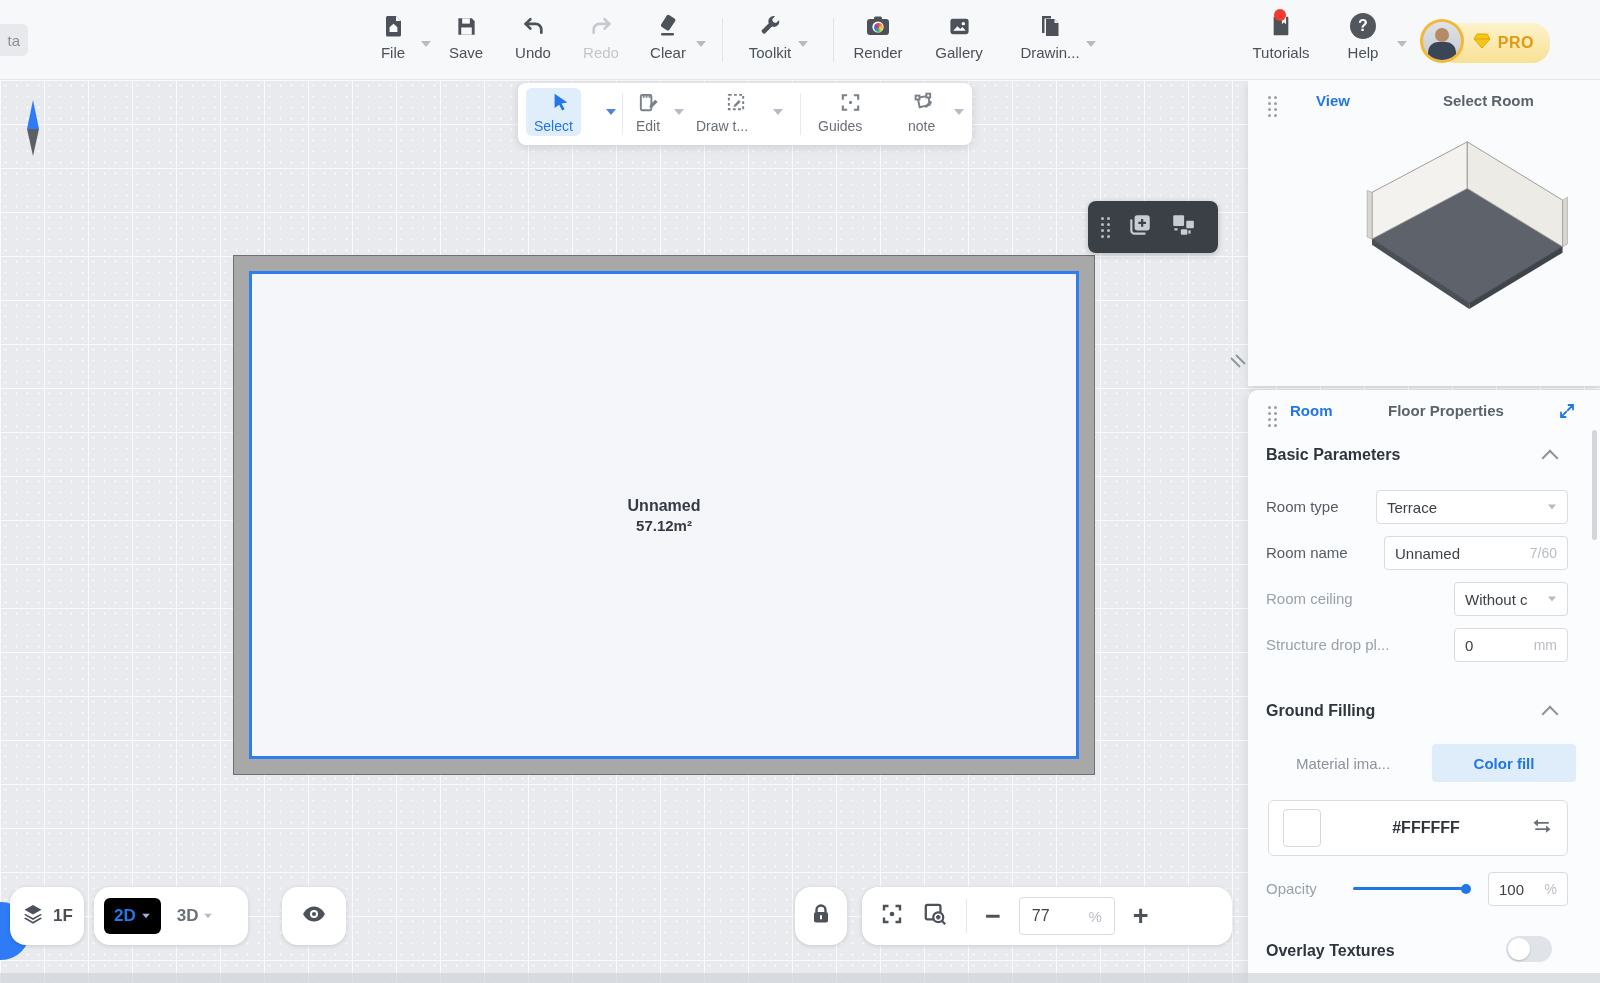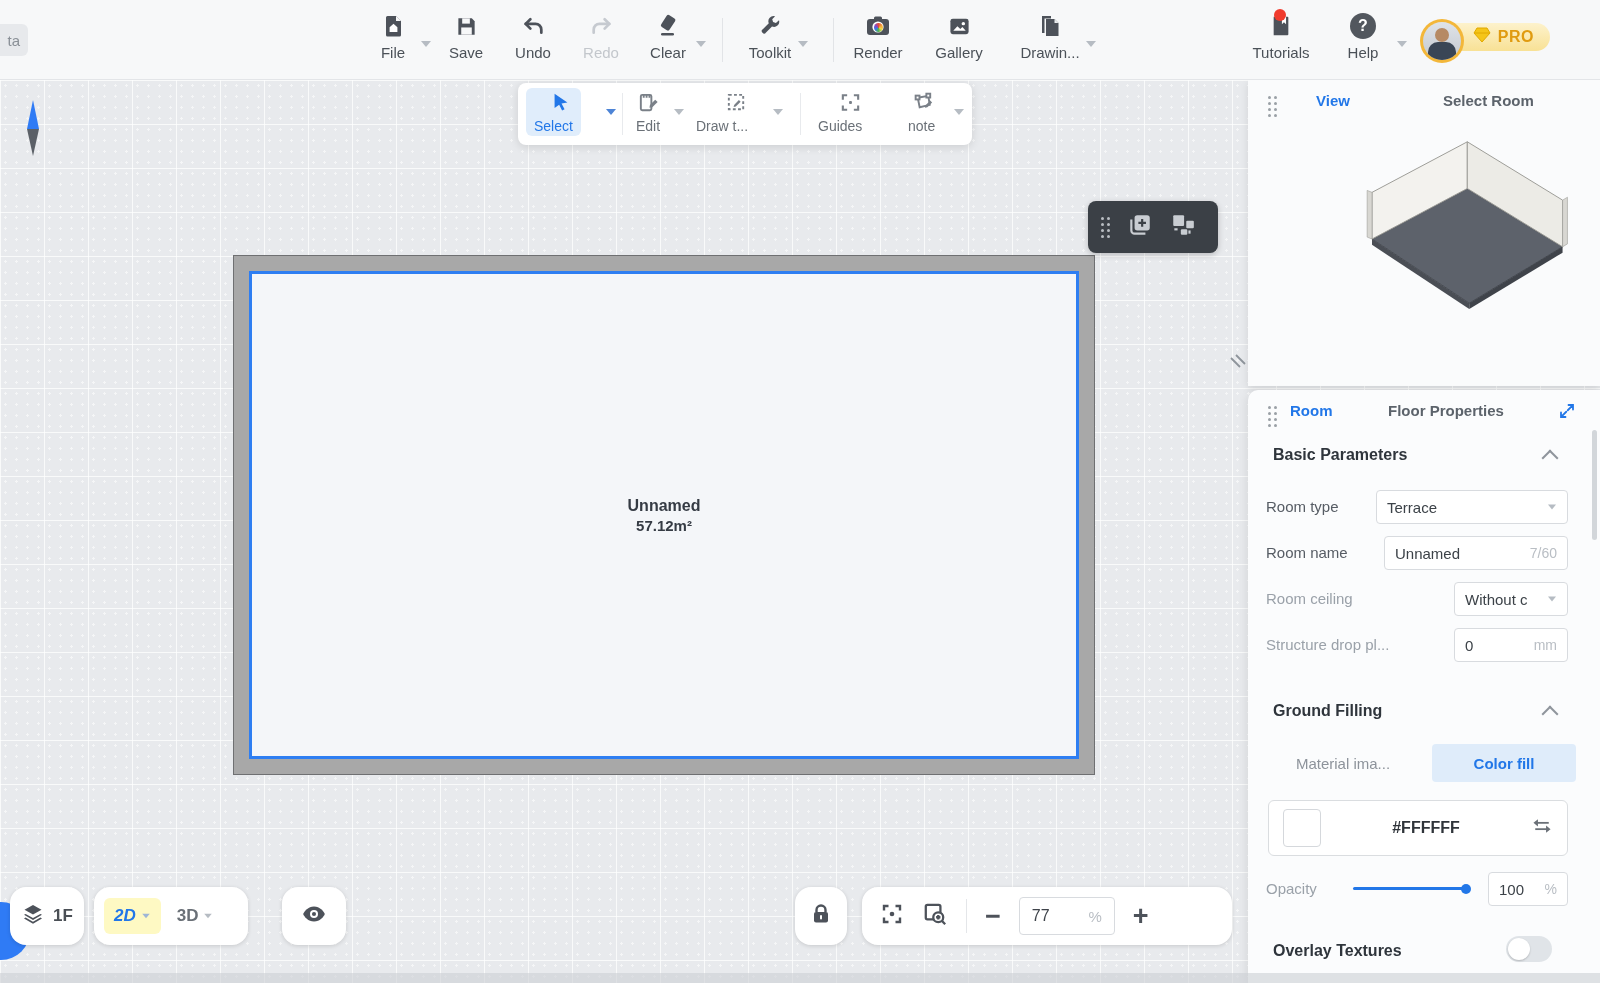--- a/index.html
+++ b/index.html
@@ -25,21 +25,21 @@
   .caret { width:0; height:0; border-left:5px solid transparent; border-right:5px solid transparent; border-top:6px solid #b6bcc3; display:inline-block; }
   .tt-caret { position:absolute; top:28px; right:-8px; }
   .tt-divider { position:absolute; top:18px; width:1px; height:44px; background:#e2e4e7; }
   .ta-tab { position:absolute; left:-10px; top:24px; width:38px; height:32px; background:#e7e9ec; border-radius:6px; color:#8a9097; font-size:15px; display:flex; align-items:center; justify-content:flex-end; padding-right:8px; }
   .red-dot { position:absolute; width:12px; height:12px; border-radius:50%; background:#f03b2e; right:8px; top:-4px; }
   .help-circle { width:26px; height:26px; border-radius:50%; background:#52575e; color:#fff; font-size:16px; font-weight:bold; display:flex; align-items:center; justify-content:center; }
   .avatar { position:absolute; left:1420px; top:19px; width:44px; height:44px; border-radius:50%; background:#f3b73a; z-index:2; display:flex; align-items:center; justify-content:center; cursor:pointer; }
   .avatar-inner { width:38px; height:38px; border-radius:50%; background:linear-gradient(#dfe3e8,#c3c9d1); position:relative; overflow:hidden; }
   .avatar-inner::before { content:""; position:absolute; left:12px; top:6px; width:14px; height:14px; border-radius:50%; background:#b68a64; }
   .avatar-inner::after  { content:""; position:absolute; left:5px; top:20px; width:28px; height:20px; border-radius:10px 10px 0 0; background:#3a4656; }
-  .pro-pill { position:absolute; left:1438px; top:23px; width:112px; height:28px; border-radius:18px; background:linear-gradient(#fdf2cc,#f8e195); display:flex; align-items:center; justify-content:flex-end; padding-right:16px; gap:7px; cursor:pointer; z-index:1; }
+  .pro-pill { position:absolute; left:1438px; top:23px; width:112px; height:40px; border-radius:18px; background:linear-gradient(#fdf2cc,#f8e195); display:flex; align-items:center; justify-content:flex-end; padding-right:16px; gap:7px; cursor:pointer; z-index:1; }
   .pro-text { color:#e09b10; font-weight:bold; font-size:16px; letter-spacing:.5px; }
 
   
   .palette { position:absolute; left:518px; top:83px; width:454px; height:62px; background:#fff; border-radius:8px; box-shadow:0 2px 10px rgba(0,0,0,.12); z-index:25; }
   .pal-item { position:absolute; top:7px; display:flex; flex-direction:column; align-items:flex-end; gap:4px; color:#6a7077; font-size:14px; cursor:pointer; }
   .pal-item .ico { width:24px; height:24px; display:flex; align-items:center; justify-content:center; }
   .pal-item.active { background:#e0edfb; border-radius:6px; color:#2277e8; padding:2px 8px; top:5px; }
   .pal-caret { position:absolute; top:26px; }
   .pal-divider { position:absolute; top:10px; width:1px; height:42px; background:#e8eaed; }
 
@@ -57,21 +57,21 @@
 
   
   .compass { position:absolute; left:24px; top:98px; z-index:5; cursor:pointer; }
 
   
   .panel { position:absolute; background:#fbfcfd; z-index:22; }
   .view-panel { left:1248px; top:80px; width:352px; height:306px; background:#fafbfc; box-shadow:0 3px 8px rgba(0,0,0,.10); }
   .room-panel { left:1248px; top:390px; width:352px; height:593px; border-top-left-radius:10px; box-shadow:-2px 2px 8px rgba(0,0,0,.08); }
   .panel-tab { position:absolute; font-size:15px; font-weight:bold; color:#5c636b; cursor:pointer; }
   .panel-tab.active { color:#2277e8; }
-  .sec-title { position:absolute; left:18px; font-size:16px; font-weight:bold; color:#2f353c;margin-left:7px; }
+  .sec-title { position:absolute; left:18px; font-size:16px; font-weight:bold; color:#2f353c; }
   .chev-up { position:absolute; width:12px; height:12px; border-left:2px solid #8f959c; border-top:2px solid #8f959c; transform:rotate(45deg); cursor:pointer; }
   .f-label { position:absolute; left:18px; font-size:15px; color:#565c64; }
   .f-label.dim { color:#9aa1a9; }
   .f-box { position:absolute; height:34px; background:#fff; border:1px solid #d8dbdf; border-radius:4px; display:flex; align-items:center; padding:0 10px; font-size:15px; color:#3c4248; cursor:pointer; }
   .f-box .val { flex:1; white-space:nowrap; overflow:hidden; }
   .f-box .sub { color:#b9bec4; font-size:14px; }
   .fill-tab { position:absolute; height:38px; display:flex; align-items:center; justify-content:center; font-size:15px; cursor:pointer; }
   .fill-tab.inactive { color:#8d939b; }
   .fill-tab.active { background:#dfecfa; border-radius:4px; color:#2277e8; font-weight:bold; }
   .color-box { position:absolute; left:20px; top:410px; width:300px; height:56px; background:#fff; border:1px solid #dadde0; border-radius:6px; display:flex; align-items:center; padding:0 14px; cursor:pointer; }
@@ -80,21 +80,21 @@
   .slider-track { position:absolute; left:105px; width:117px; height:3px; border-radius:2px; background:#2277e8; cursor:pointer; }
   .slider-dot { position:absolute; width:10px; height:10px; border-radius:50%; background:#2277e8; top:-3.5px; }
   .toggle { position:absolute; width:46px; height:26px; border-radius:13px; background:#e0e4e8; cursor:pointer; }
   .toggle::after { content:""; position:absolute; left:2px; top:2px; width:22px; height:22px; border-radius:50%; background:#fff; box-shadow:0 1px 2px rgba(0,0,0,.2); }
   .scroll-thumb { position:absolute; right:3px; width:5px; border-radius:3px; background:#d2d6da; cursor:pointer; }
 
   
   .pill { position:absolute; top:887px; height:58px; background:#fff; border-radius:16px; box-shadow:0 1px 4px rgba(0,0,0,.14); display:flex; align-items:center; z-index:15; }
   .blue-fab { position:absolute; left:-28px; top:902px; width:58px; height:58px; border-radius:50%; background:#2f7bf5; z-index:14; cursor:pointer; }
   .mode-chip { display:flex; align-items:center; gap:5px; padding:8px 10px; border-radius:6px; font-size:17px; font-weight:bold; cursor:pointer; }
-  .mode-chip.active { background:#fef9c3; color:#2277e8;font-style:italic; }
+  .mode-chip.active { background:#000000; color:#2277e8; }
   .mode-chip.plain { color:#6a7077; }
   .zoom-input { display:flex; align-items:center; width:96px; height:38px; border:1px solid #d8dbdf; border-radius:4px; background:#fff; padding:0 12px; }
   .zoom-val { flex:1; font-size:16px; color:#3e434a; }
   .zoom-unit { font-size:15px; color:#b9bec4; }
   .pm-btn { font-size:27px; font-weight:bold; color:#4d525a; cursor:pointer; line-height:1; }
   .v-div { width:1px; height:34px; background:#e4e6e9; }
 
   .bottom-band { position:absolute; left:0; top:973px; width:1600px; height:10px; background:rgba(203,207,212,.6); z-index:40; }
   .resize-corner { position:absolute; left:1228px; top:350px; z-index:21; cursor:nwse-resize; }
 </style>

